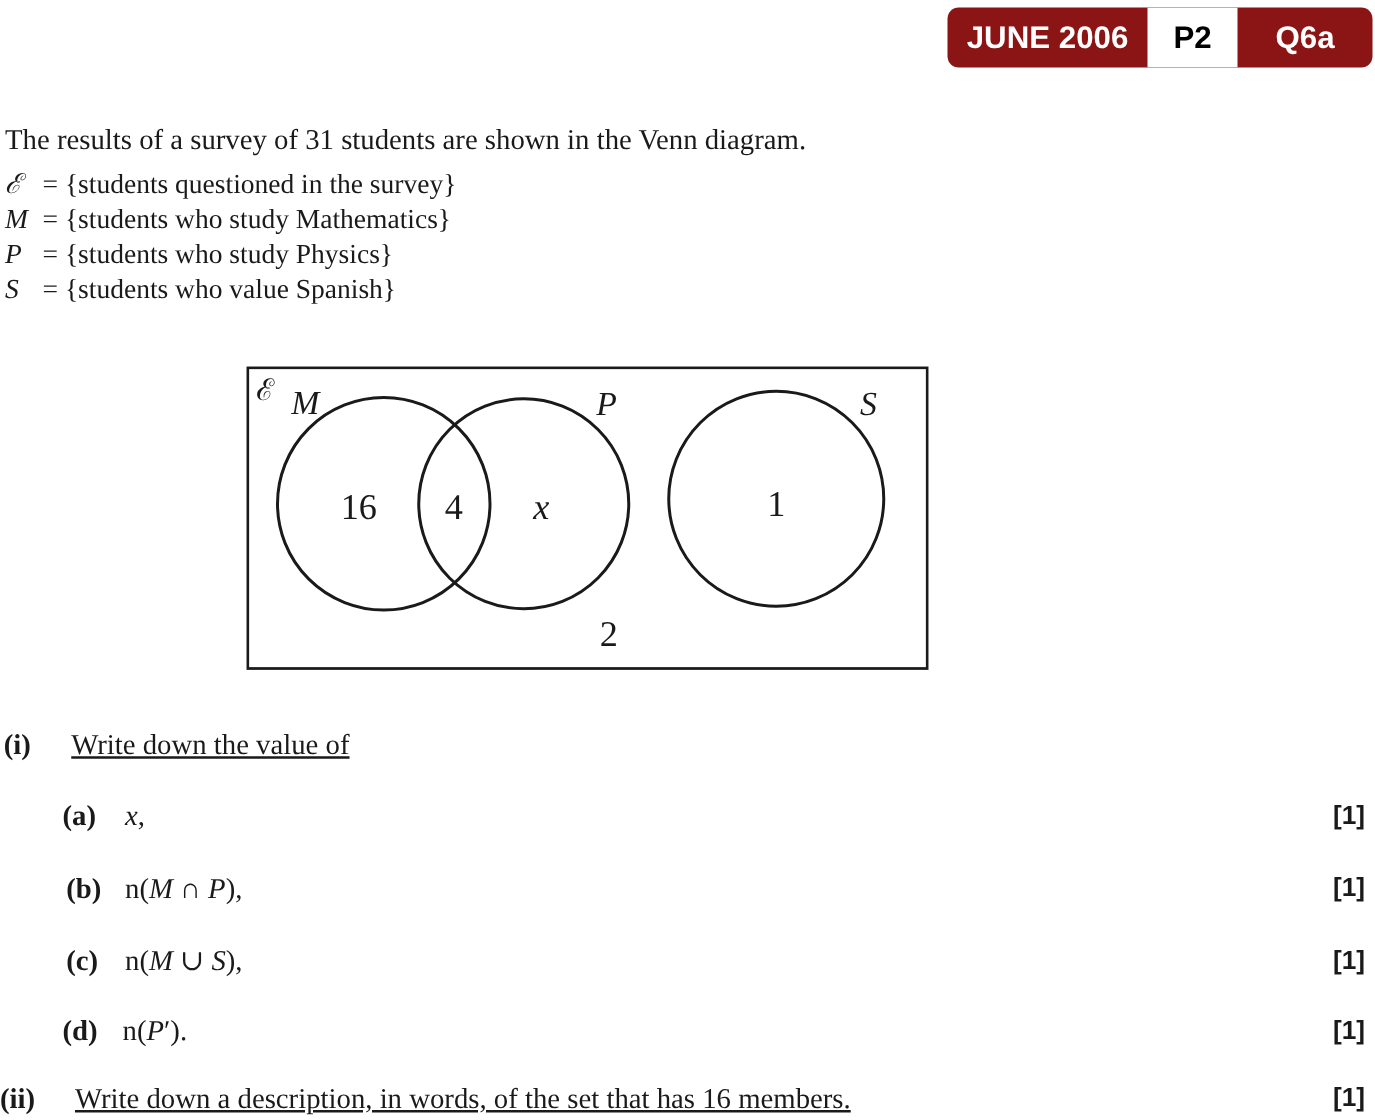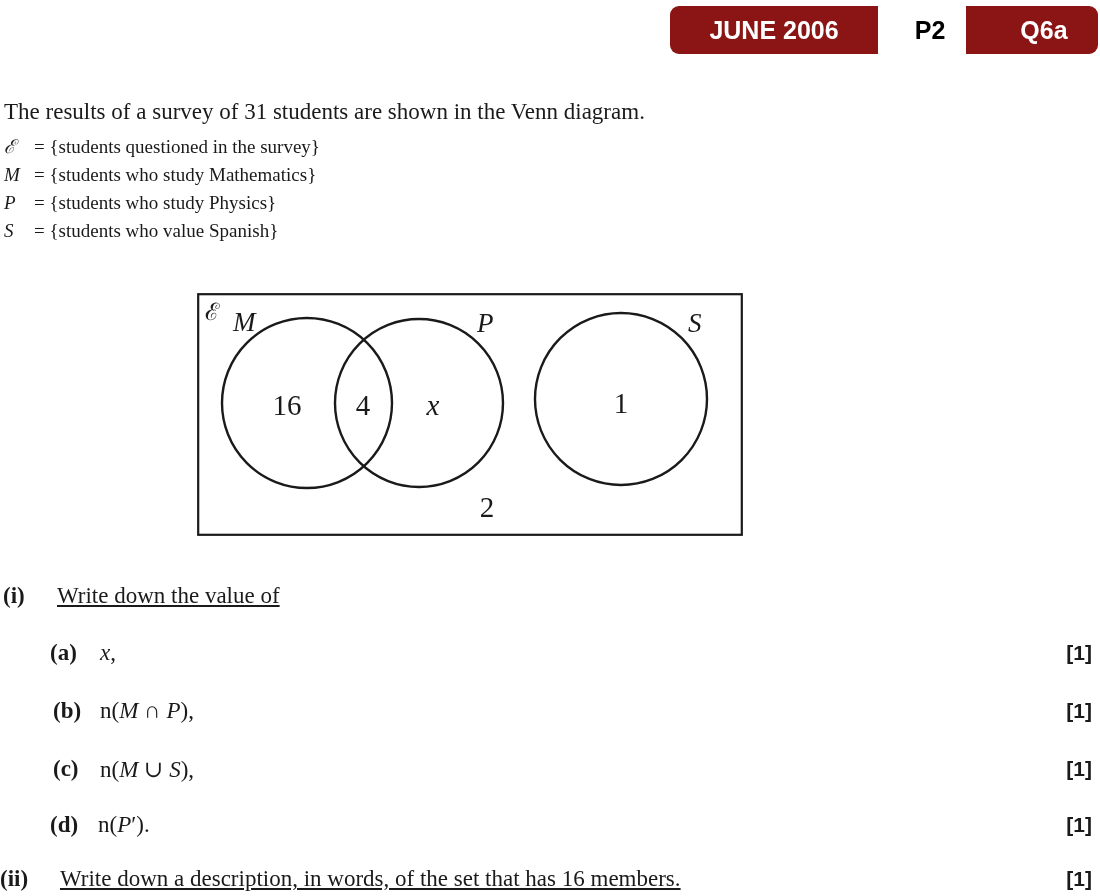--- a/index.html
+++ b/index.html
@@ -27,39 +27,38 @@
     font-family: "Liberation Sans", "DejaVu Sans", sans-serif;
     font-weight: 700;
     font-size: 25px;
   }
   .badge-seg {
     display: flex;
     align-items: center;
     justify-content: center;
     color: #ffffff;
     white-space: nowrap;
-    margin-left: 24px;
   }
   .badge-session { width: 160px; }
-  .badge-paper   { width: 72px; background: #ffffff; color: #000000; padding-left: 16px; }
+  .badge-paper   { width: 72px; background: #ffffff; color: #000000; }
   .badge-question{ width: 108px; }
 
   
   .intro {
     position: absolute;
     left: 4px;
     top: 76px;
     font-size: 23px;
     white-space: nowrap;
   }
   .defs {
     position: absolute;
     left: 4px;
     top: 133px;
-    font-size: 19px;
+    font-size: 22px;
   }
   .def-row { height: 28px; line-height: 28px; white-space: nowrap; }
   .def-sym {
     display: inline-block;
     width: 30px;
     font-style: italic;
   }
 
   
   .venn {

